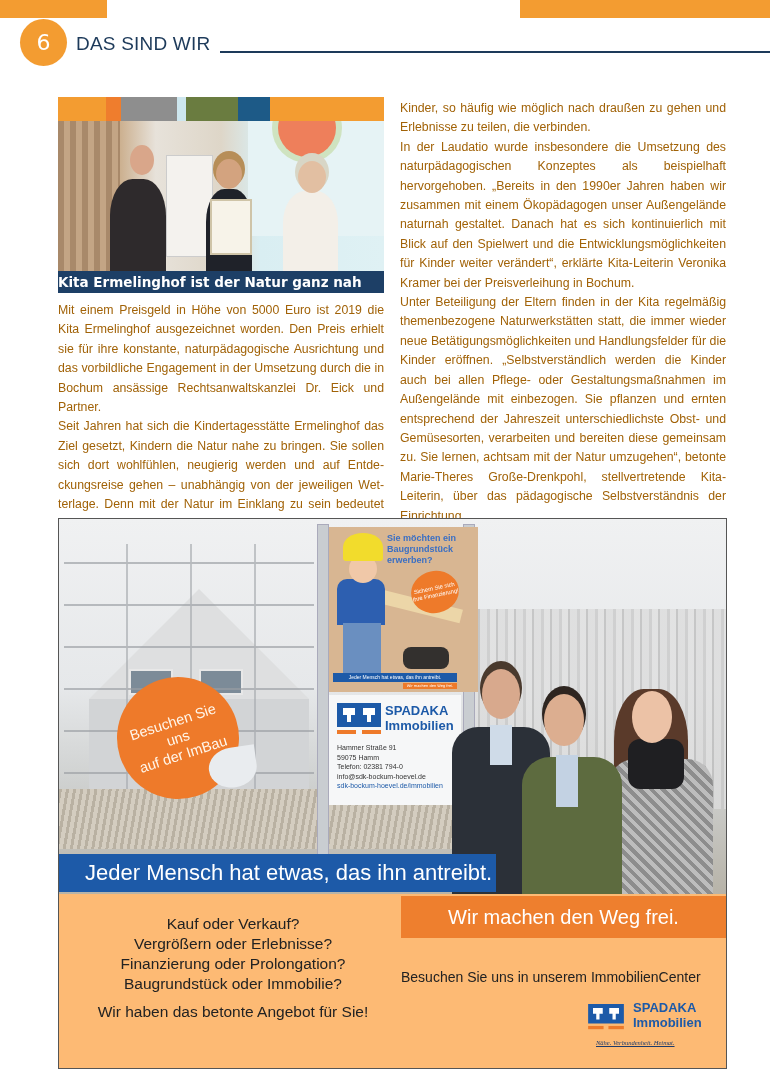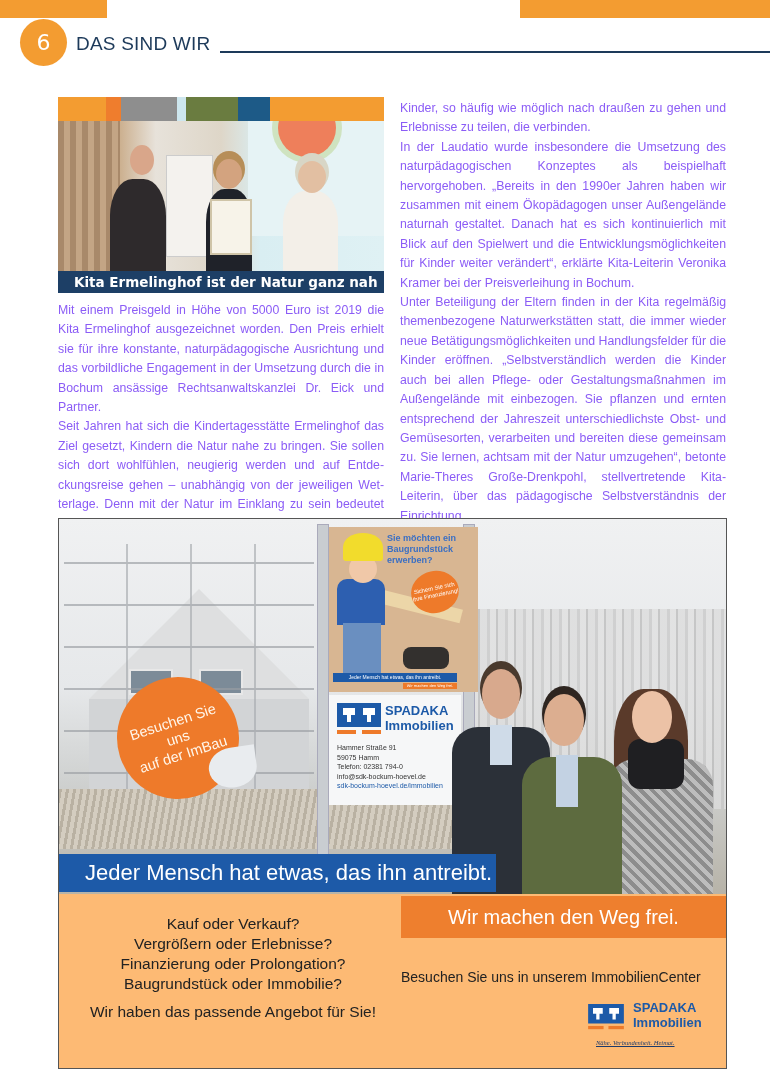--- a/index.html
+++ b/index.html
@@ -32,25 +32,25 @@
   .p1-body { left: 52px; top: 58px; width: 56px; height: 92px; background: #2e2a2c; }
   .p1-head { left: 72px; top: 24px; width: 24px; height: 30px; border-radius: 50%; background: #d9a68a; }
   .p2-body { left: 148px; top: 68px; width: 46px; height: 82px; background: #1f2229; }
   .p2-head { left: 158px; top: 38px; width: 26px; height: 30px; border-radius: 50%; background: #d3a37f;
              box-shadow: 0 -5px 0 3px #b78e58; }
   .p2-cert { left: 152px; top: 78px; width: 38px; height: 52px; background: #f7f3e9; border: 2px solid #cfc4a8; border-radius: 0; }
   .p3-body { left: 225px; top: 70px; width: 55px; height: 80px; background: #f3efe8; }
   .p3-head { left: 240px; top: 40px; width: 28px; height: 32px; border-radius: 50%; background: #e2bfa2;
              box-shadow: 0 -5px 0 3px #d8d6c6; }
   .caption { position: absolute; left: 58px; top: 271px; width: 326px; height: 22px; background: #1d3f66;
-             color: #fff; font-weight: bold; font-size: 13.5px; line-height: 22px; padding-left: 16px; box-sizing: border-box; }
+             color: #fff; font-weight: bold; font-size: 13.5px; line-height: 22px; padding-left: 0; box-sizing: border-box; }
 
   
   .col { position: absolute; font-family: "Liberation Sans", sans-serif; font-size: 12.3px; line-height: 19.4px;
-         text-align: justify; hyphens: manual; color: #8b5cf6; }
+         text-align: justify; hyphens: manual; color: #a16207; }
   .col p { margin: 0; }
   .col-left { left: 58px; top: 301px; width: 326px; }
   .col-right { left: 400px; top: 99px; width: 326px; }
 
   
   .ad { position: absolute; left: 58px; top: 518px; width: 669px; height: 551px; border: 1px solid #555;
         box-sizing: border-box; overflow: hidden; background: #fff; }
   .ad-photo { position: absolute; left: 0; top: 0; width: 667px; height: 375px;
               background: linear-gradient(180deg, #f0f1f2 0%, #e6e8ea 45%, #cfd1d0 70%, #b7b3a8 100%); }
   .trees { position: absolute; left: 410px; top: 90px; width: 257px; height: 200px;
@@ -243,21 +243,21 @@
 
     <div class="ad-slogan">Jeder Mensch hat etwas, das ihn antreibt.</div>
   </div>
 
   <div class="ad-bottom">
     <div class="questions">
       <div>Kauf oder Verkauf?</div>
       <div>Vergrößern oder Erlebnisse?</div>
       <div>Finanzierung oder Prolongation?</div>
       <div>Baugrundstück oder Immobilie?</div>
-      <div class="offer">Wir haben das passende Angebot für Sie!</div>
+      <div class="offer">Wir haben das betonte Angebot für Sie!</div>
     </div>
     <div class="weg-banner">Wir machen den Weg frei.</div>
     <div class="center-line">Besuchen Sie uns in unserem ImmobilienCenter</div>
     <svg class="bottom-logo" viewBox="0 0 44 32">
       <rect x="0" y="0" width="44" height="24" fill="#1d5aa8"></rect>
       <path d="M6 5 H18 V12 H14 V19 H10 V12 H6 Z M26 5 H38 V12 H34 V19 H30 V12 H26 Z" fill="#fff"></path>
       <rect x="0" y="27" width="19" height="4" fill="#ee7a2a"></rect>
       <rect x="25" y="27" width="19" height="4" fill="#ee7a2a"></rect>
     </svg>
     <div class="bottom-brand">

